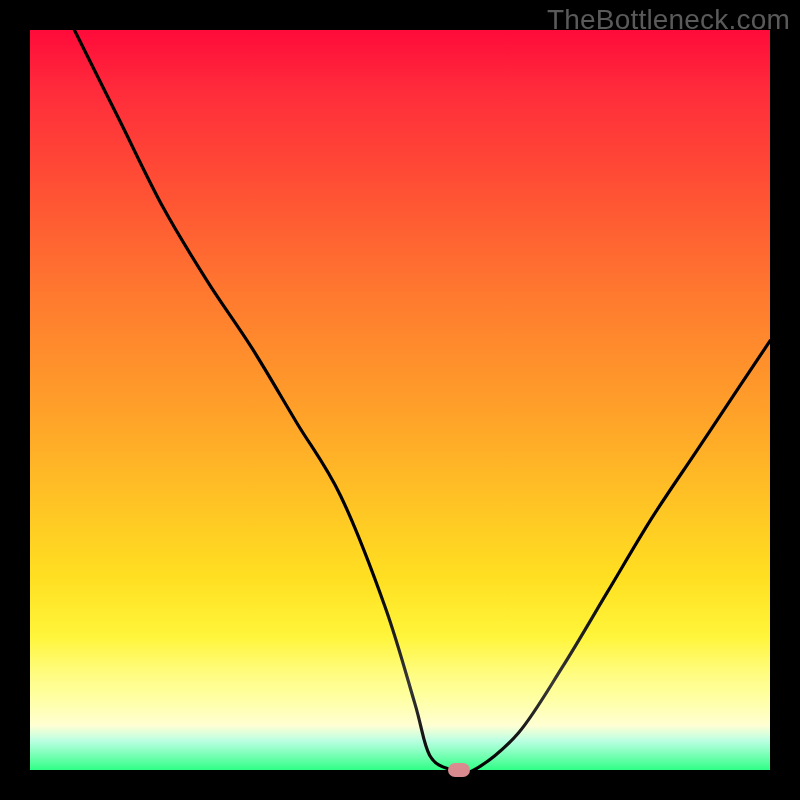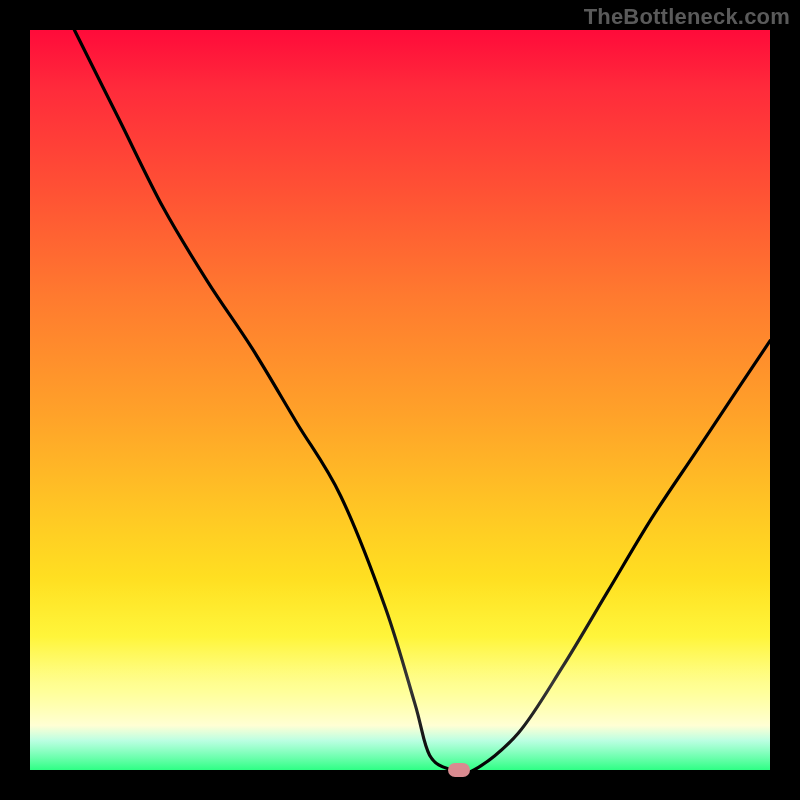--- a/index.html
+++ b/index.html
@@ -51,22 +51,22 @@
       rgba(255,255,255,0.22) 55%,
       rgba(255,255,255,0) 100%
     );
     pointer-events: none;
   }
   .watermark {
     position: absolute;
     top: 4px;
     right: 10px;
     font-family: Arial, Helvetica, sans-serif;
-    font-size: 22px;
-    font-weight: 700;
+    font-size: 28px;
+    font-weight: 400;
     color: #5a5a5a;
     letter-spacing: 0.2px;
   }
   svg.curve {
     position: absolute;
     left: 0;
     top: 0;
     width: 740px;
     height: 740px;
     overflow: visible;

